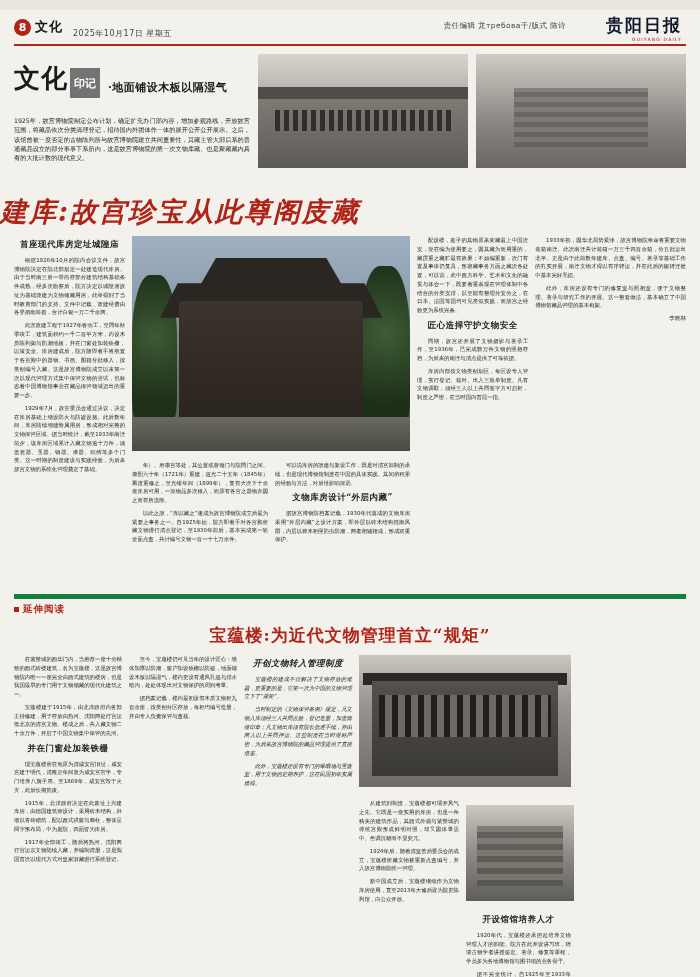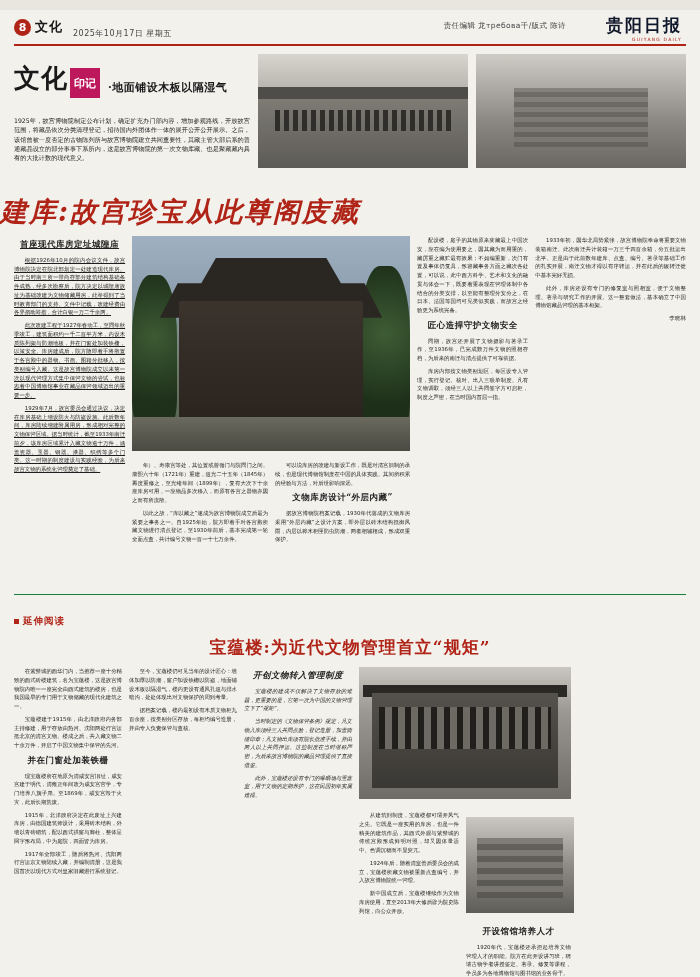--- a/index.html
+++ b/index.html
@@ -69,21 +69,21 @@
   .wenhua-mark{
     display:flex;align-items:center;gap:4px;
     padding-top:4px;
   }
   .wenhua-mark .big{
     font-family:"DejaVu Serif","Liberation Serif",serif;
     font-size:26px;font-weight:bold;line-height:1.02;
     letter-spacing:1px;
   }
   .wenhua-mark .seal{
-    width:30px;height:30px;background:#be185d;color:#fff;
+    width:30px;height:30px;background:#737373;color:#fff;
     font-family:"DejaVu Serif","Liberation Serif",serif;
     font-size:11px;font-weight:bold;
     display:flex;align-items:center;justify-content:center;
     flex-direction:column;line-height:1.0;
     margin-left:-2px;margin-top:10px;
   }
   .wenhua-sub{
     font-family:"DejaVu Serif","Liberation Serif",serif;
     font-size:11px;font-weight:bold;
     margin-left:4px;align-self:flex-end;padding-bottom:3px;
@@ -137,21 +137,21 @@
   }
   .col{
     font-size:5.4px;line-height:1.62;text-align:justify;color:#1f1f1f;
   }
   .col p{margin:0 0 4px 0;text-indent:2em;}
   .sub-h{
     font-family:"DejaVu Serif","Liberation Serif",serif;
     font-size:8.5px;font-weight:bold;
     margin:2px 0 4px 0;text-align:center;letter-spacing:.5px;
   }
-  .c1{width:112px;text-decoration:underline;}
+  .c1{width:112px;}
   .c2{width:278px;position:relative;}
   .c3{width:112px;}
   .c4{width:152px;}
   .mainphoto{
     width:278px;height:215px;position:relative;margin-bottom:10px;
     background:linear-gradient(180deg,#9fb0c2 0%,#8d9fae 28%,#6d7d6a 60%,#4d5c47 100%);
     overflow:hidden;
   }
   .mainphoto .hall{
     position:absolute;left:17%;right:17%;bottom:14%;height:56%;
@@ -177,22 +177,22 @@
   }
   .mainphoto .tree-r{
     position:absolute;right:0;top:14%;width:18%;height:78%;
     background:radial-gradient(circle at 50% 40%,#3d5c34,#1d2e19 70%);
     border-radius:40% 40% 20% 20%;
   }
   .sign{font-size:5.6px;text-align:right;margin-top:4px;color:#333;}
   
   .ext-head{
     margin:10px 14px 0 14px;
-    border-top:1px solid #15803d;
-    padding-top:20px;
+    border-top:5px solid #15803d;
+    padding-top:4px;
     display:flex;align-items:center;gap:4px;
   }
   .ext-head .sq{width:5px;height:5px;background:#b02418;}
   .ext-head .txt{
     font-family:"DejaVu Serif","Liberation Serif",serif;
     font-size:9.5px;font-weight:bold;color:#b02418;letter-spacing:1px;
   }
   .ext-title{
     margin:8px 14px 0 14px;
     font-family:"DejaVu Serif","Liberation Serif",serif;

